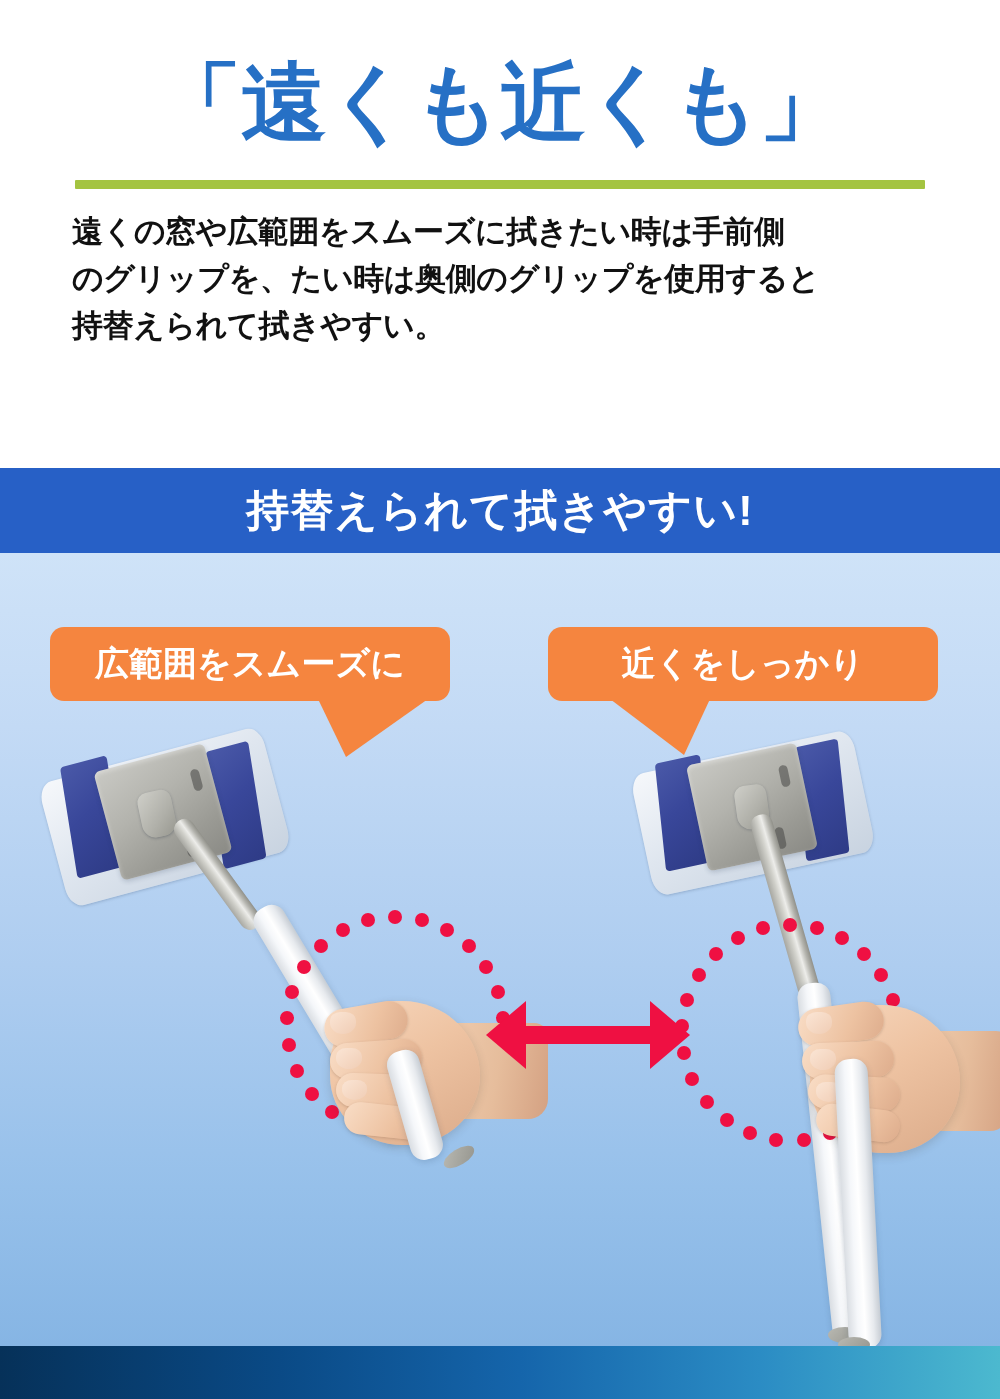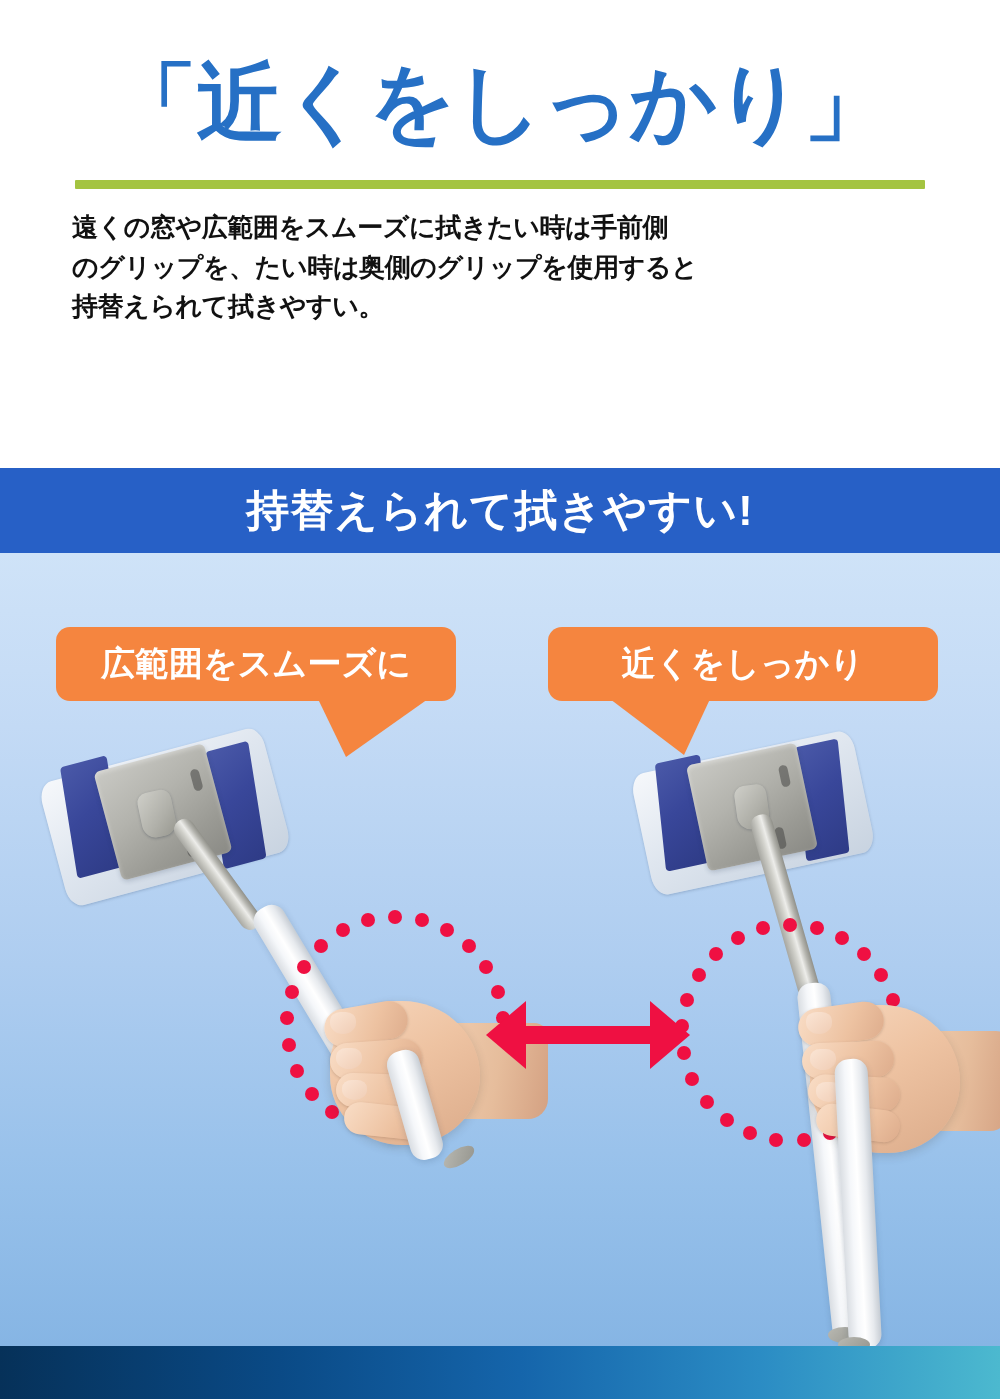--- a/index.html
+++ b/index.html
@@ -24,21 +24,21 @@
     white-space:nowrap;
   }
 
   .title-rule{
     position:absolute;left:75px;top:180px;width:850px;height:9px;
     background:#a4c441;border-radius:1px;
   }
 
   .body-copy{
     position:absolute;left:72px;top:208px;width:862px;
-    font-size:26px;line-height:1.52;
+    font-size:31px;line-height:1.52;
     font-weight:bold;
     color:#111111;
     letter-spacing:-0.4px;
   }
   .body-copy .ln{display:block;white-space:nowrap;}
 
   
   .banner{
     position:absolute;left:0;top:468px;width:1000px;height:85px;
     background:#2760c6;
@@ -60,21 +60,21 @@
   
   .bubble{
     position:absolute;height:74px;border-radius:14px;background:#f5853f;
   }
   .bubble .btxt{
     position:absolute;left:0;top:0;width:100%;height:100%;
     display:flex;align-items:center;justify-content:center;
     color:#ffffff;font-size:34px;font-weight:bold;letter-spacing:0px;
     white-space:nowrap;
   }
-  .bubble-l{left:56px;top:74px;width:400px;}
+  .bubble-l{left:50px;top:74px;width:400px;}
   .bubble-r{left:548px;top:74px;width:390px;}
 
   .tail{position:absolute;width:0;height:0;}
   .tail-l{
     left:318px;top:146px;
     border-left:28px solid transparent;
     border-right:82px solid transparent;
     border-top:58px solid #f5853f;
   }
   .tail-r{
@@ -165,21 +165,21 @@
     background:linear-gradient(90deg,#063159 0%,#0a4a86 28%,#1565ab 52%,#2b8cc4 76%,#4cb9cf 100%);
   }
 </style>
 </head>
 <body>
 
 <div id="page">
 
   <div class="top-section">
 
-    <div class="page-title">「近くをしっかり」</div>
+    <div class="page-title">「遠くも近くも」</div>
 
     <div class="title-rule"></div>
 
     <div class="body-copy">
       <span class="ln">遠くの窓や広範囲をスムーズに拭きたい時は手前側</span>
       <span class="ln">のグリップを、たい時は奥側のグリップを使用すると</span>
       <span class="ln">持替えられて拭きやすい。</span>
     </div>
   </div>
 

